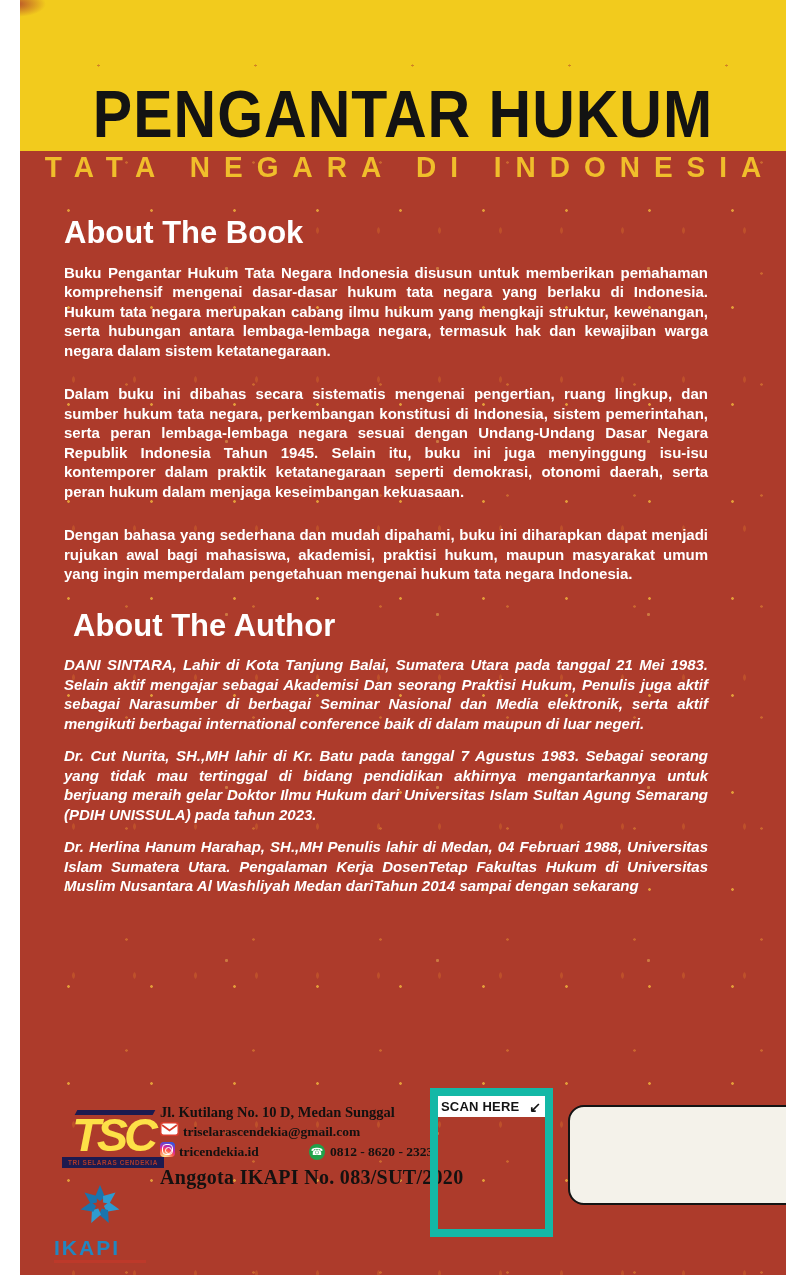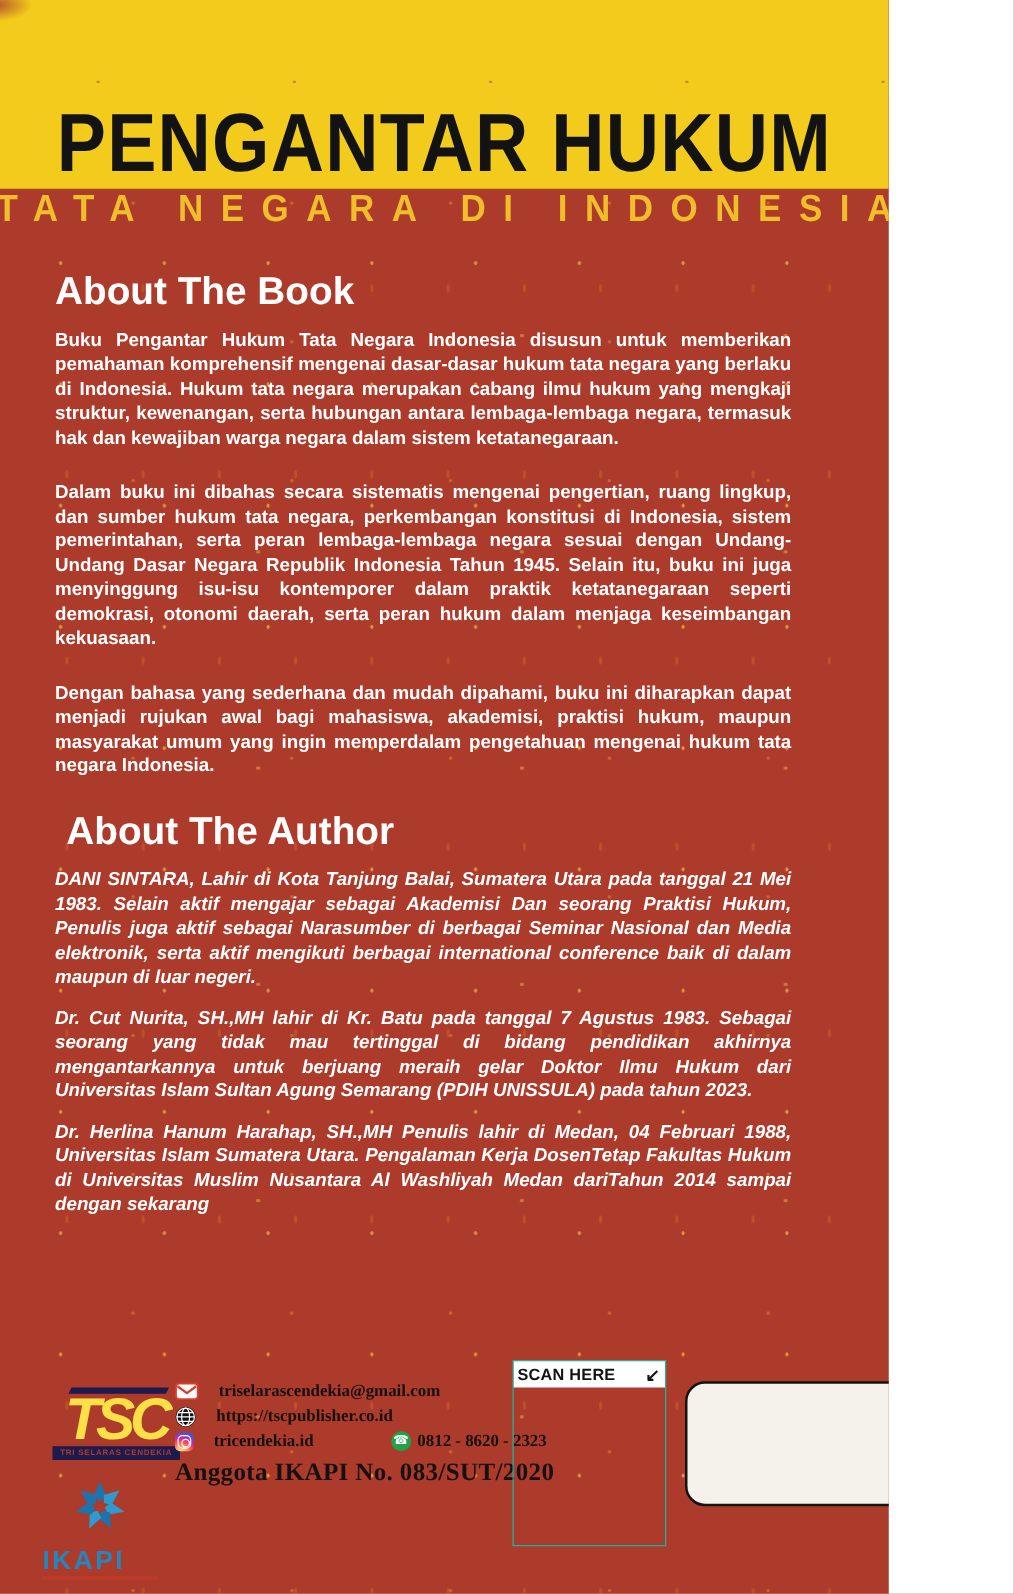--- a/index.html
+++ b/index.html
@@ -1,19 +1,20 @@
 <!DOCTYPE html>
 <html><head>
 <meta charset="utf-8">
 <style>
   html,body{margin:0;padding:0;}
   body{font-family:"Liberation Sans",sans-serif;}
   .page{
-    position:relative;width:711px;height:1275px;overflow:hidden;
+    position:relative;width:766px;height:1275px;overflow:hidden;
     background:#AD3B2B;
+    margin-left:20px;
   }
   
   .speckles{
     position:absolute;left:0;top:151px;right:0;bottom:0;pointer-events:none;z-index:1;
     background-image:
       radial-gradient(rgba(244,186,60,.75) 1px, transparent 1.5px),
       radial-gradient(rgba(232,148,52,.5) 1px, transparent 1.7px),
       radial-gradient(rgba(250,214,96,.4) 1.4px, transparent 2px),
       radial-gradient(rgba(220,120,40,.35) 1px, transparent 1.6px);
     background-size:83px 97px,127px 111px,211px 173px,61px 149px;
@@ -63,21 +64,21 @@
     line-height:.92;letter-spacing:-4px;margin-top:-2px;text-align:center;
   }
   .tsc-band{
     background:#1D1A4F;color:#AD3B2B;font-size:6.4px;font-weight:bold;
     letter-spacing:.6px;padding:2px 2px;text-align:center;white-space:nowrap;margin-top:1px;
   }
   
   .pub{position:absolute;left:140px;top:18px;font-family:"Liberation Serif",serif;color:#141110;}
   .pub-name{font-size:17px;font-weight:bold;line-height:20px;}
   .pub-address{font-size:14.5px;font-weight:bold;line-height:19px;}
-  .pub-row{display:flex;align-items:center;gap:16px;line-height:20px;height:20px;}
+  .pub-row{display:flex;gap:4px;line-height:20px;height:20px;}
   .pub-row .txt{font-size:13.5px;font-weight:bold;}
   .phone-group{display:flex;align-items:center;gap:5px;margin-left:46px;}
   .anggota{font-size:20px;font-weight:bold;margin-top:4px;letter-spacing:.3px;}
   
   .ic{display:inline-flex;align-items:center;justify-content:center;flex:0 0 auto;}
   .ic-mail{width:19px;height:14px;background:#D93C2C;border-radius:3px;position:relative;}
   .ic-mail svg{display:block;}
   .ic-globe{width:17px;height:17px;}
   .ic-insta{
     width:15px;height:15px;border-radius:4px;position:relative;
@@ -93,21 +94,21 @@
     width:16px;height:16px;border-radius:50%;background:#1FA24A;color:#fff;
     font-size:10px;line-height:16px;text-align:center;
   }
   
   .ikapi{position:absolute;left:34px;top:98px;display:flex;align-items:center;gap:6px;flex-direction:column;}
   .ikapi-text{font-size:21px;font-weight:bold;color:#2286BF;letter-spacing:2px;font-family:"Liberation Sans",sans-serif;line-height:1;}
   .ikapi-tag{height:3px;width:92px;background:#C0392B;margin-top:2px;opacity:.8;}
   
   .scan-box{
     position:absolute;left:410px;top:3px;width:123px;height:149px;
-    border:1px solid #14b8a6;box-sizing:border-box;
+    border:8px solid #14b8a6;box-sizing:border-box;
   }
   .scan-label{
     display:flex;align-items:center;justify-content:space-between;
     background:#ffffff;color:#131313;padding:3px 4px 3px 3px;margin:0;
   }
   .scan-label .lbl{font-size:13px;font-weight:bold;letter-spacing:.2px;white-space:nowrap;}
   .scan-label .arrow{font-size:14px;font-weight:bold;line-height:1;}
   
   .barcode-panel{
     position:absolute;left:548px;top:20px;width:234px;height:100px;
@@ -143,44 +144,32 @@
 
   <div class="footer">
 
     <div class="tsc-logo">
       <div class="tsc-bar"></div>
       <div class="tsc-text">TSC</div>
       <div class="tsc-band">TRI SELARAS CENDEKIA</div>
     </div>
 
     <div class="pub">
+      <div class="pub-address">Jl. Kutilang No. 10 D, Medan Sunggal</div>
 
       <div class="pub-row">
         <span class="ic ic-mail">
           <svg width="19" height="14" viewBox="0 0 19 14">
             <rect x="1.5" y="1.5" width="16" height="11" rx="2" fill="#ffffff"></rect>
             <path d="M2 3 L9.5 8.5 L17 3" stroke="#D93C2C" stroke-width="1.8" fill="none"></path>
           </svg>
         </span>
         <span class="txt">triselarascendekia@gmail.com</span>
       </div>
 
-      <div class="pub-row">
-        <span class="ic ic-globe">
-          <svg width="17" height="17" viewBox="0 0 17 17">
-            <circle cx="8.5" cy="8.5" r="8" fill="#111111"></circle>
-            <circle cx="8.5" cy="8.5" r="7" fill="none" stroke="#ffffff" stroke-width="1"></circle>
-            <ellipse cx="8.5" cy="8.5" rx="3.2" ry="7" fill="none" stroke="#ffffff" stroke-width="1"></ellipse>
-            <line x1="1.5" y1="8.5" x2="15.5" y2="8.5" stroke="#ffffff" stroke-width="1"></line>
-            <line x1="2.5" y1="5" x2="14.5" y2="5" stroke="#ffffff" stroke-width="1"></line>
-            <line x1="2.5" y1="12" x2="14.5" y2="12" stroke="#ffffff" stroke-width="1"></line>
-          </svg>
-        </span>
-        <span class="txt">https://tscpublisher.co.id</span>
-      </div>
 
       <div class="pub-row">
         <span class="ic ic-insta"></span>
         <span class="txt">tricendekia.id</span>
         <span class="phone-group">
           <span class="ic ic-phone">☎</span>
           <span class="txt">0812 - 8620 - 2323</span>
         </span>
       </div>
 

